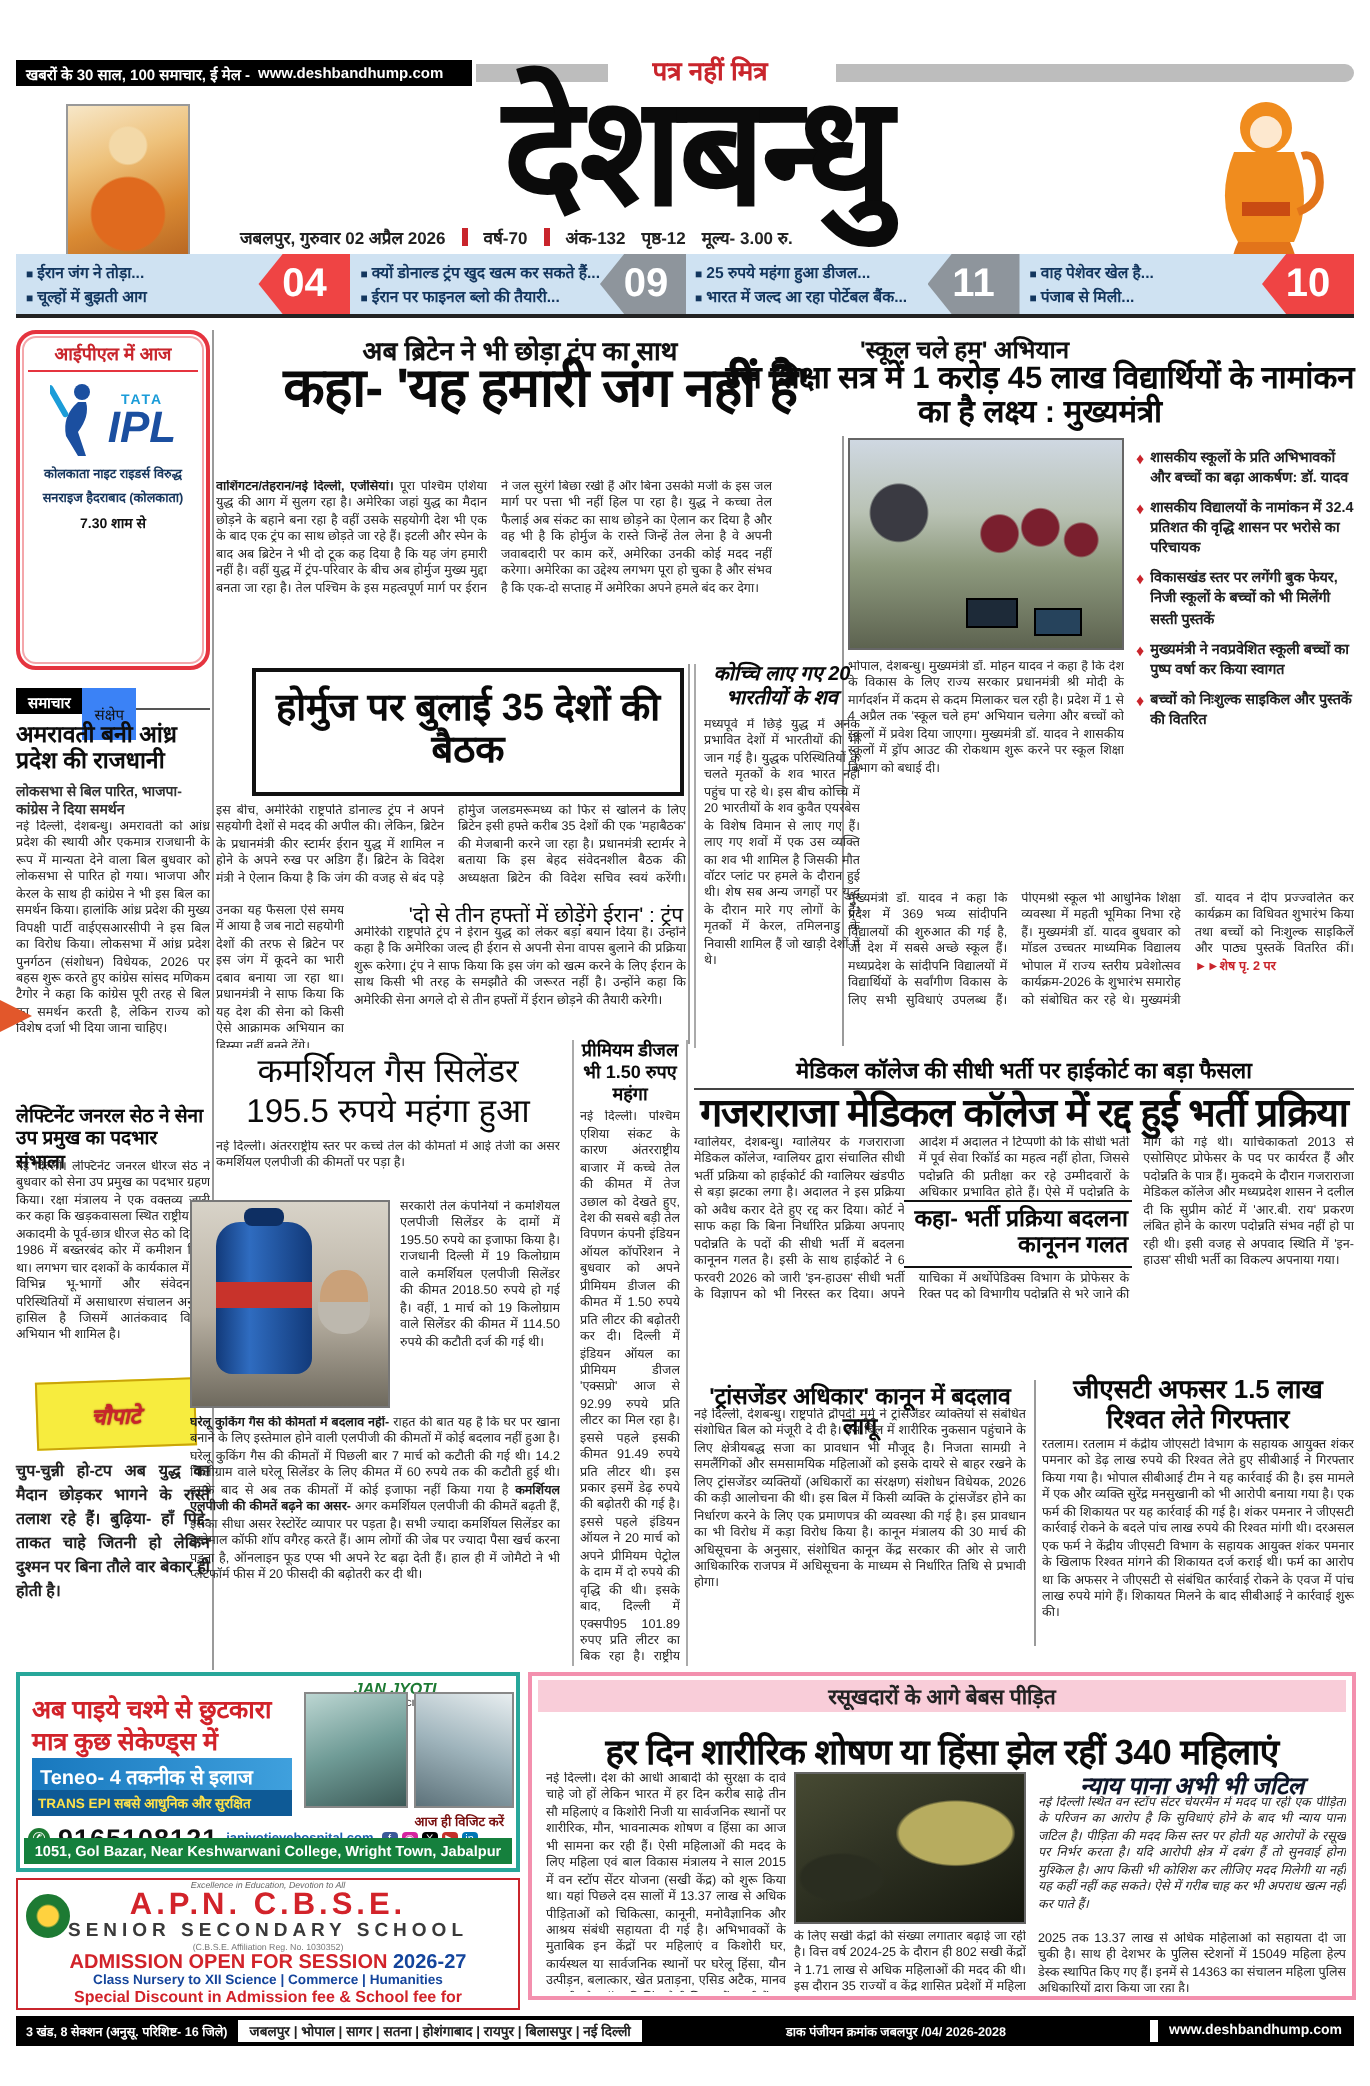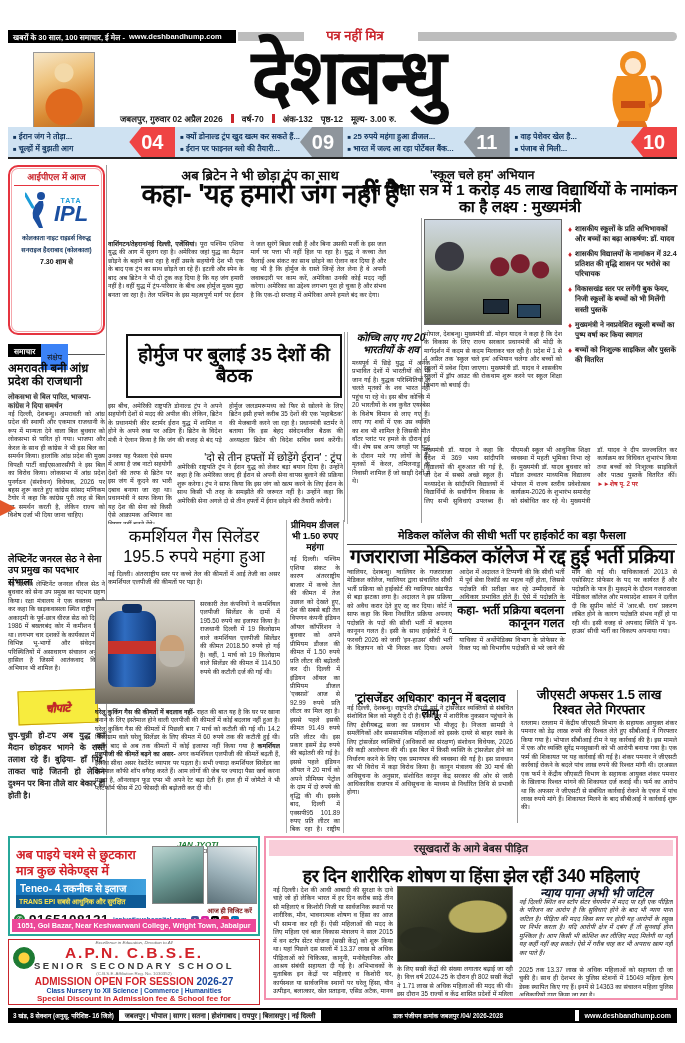--- a/index.html
+++ b/index.html
@@ -160,21 +160,21 @@
   .jj-trans{position:absolute;left:6px;top:57px;width:130px;background:#0e5a96;color:#ffe24a;font-size:6.8px;font-weight:bold;padding:2px 3px}
   .jj-mach1{position:absolute;left:142px;top:8px;width:52px;height:58px;border:1px solid #888;background:linear-gradient(160deg,#bcd6d2,#6f9b96 50%,#3c5a57)}
   .jj-mach2{position:absolute;left:197px;top:8px;width:50px;height:58px;border:1px solid #888;background:linear-gradient(200deg,#e8eef0,#9fb4bc 50%,#5d727a)}
   .jj-visit{position:absolute;right:6px;top:68px;font-size:6.5px;font-weight:bold;color:#7a1010}
   .jj-phone-row{position:absolute;left:4px;top:74px;width:244px;display:flex;align-items:center;gap:4px}
   .jj-phone-ic{width:11px;height:11px;border-radius:50%;background:#1d7a33;color:#fff;font-size:8px;display:flex;align-items:center;justify-content:center}
   .jj-phone{font-size:13.5px;font-weight:900;color:#111;letter-spacing:0.5px}
   .jj-site{font-size:6.5px;color:#1b5fae;font-weight:bold}
   .jj-socials{display:flex;gap:2px}
   .jj-socials span{width:8px;height:8px;font-size:5.5px;color:#fff;display:flex;align-items:center;justify-content:center;border-radius:2px}
-  .jj-addr{position:absolute;left:2px;bottom:2px;width:244px;background:#ec4899;color:#fff;font-size:7.3px;font-weight:bold;text-align:center;padding:2px 0}
+  .jj-addr{position:absolute;left:2px;bottom:2px;width:244px;background:#15803d;color:#fff;font-size:7.3px;font-weight:bold;text-align:center;padding:2px 0}
 
   
   .apn{left:8px;top:939px;width:252px;height:66px;border:1.5px solid #c9252c;background:#fff;text-align:center;overflow:hidden}
   .apn-motto{font-size:4.4px;color:#666;font-style:italic}
   .apn-logo{position:absolute;left:4px;top:7px;width:22px;height:22px;border-radius:50%;background:radial-gradient(circle,#ffd23f 0 5px,#1d7a33 6px);border:1px solid #1d7a33}
   .apn-title{font-size:15.5px;font-weight:900;color:#d2232a;letter-spacing:2px;line-height:1}
   .apn-sub{font-size:9.5px;font-weight:bold;color:#3a3a3a;letter-spacing:2.5px;line-height:1.1}
   .apn-affil{font-size:4.4px;color:#777}
   .apn-adm{font-size:10px;font-weight:900;color:#d2232a;line-height:1.15}
   .apn-adm .yr{color:#14459c}

